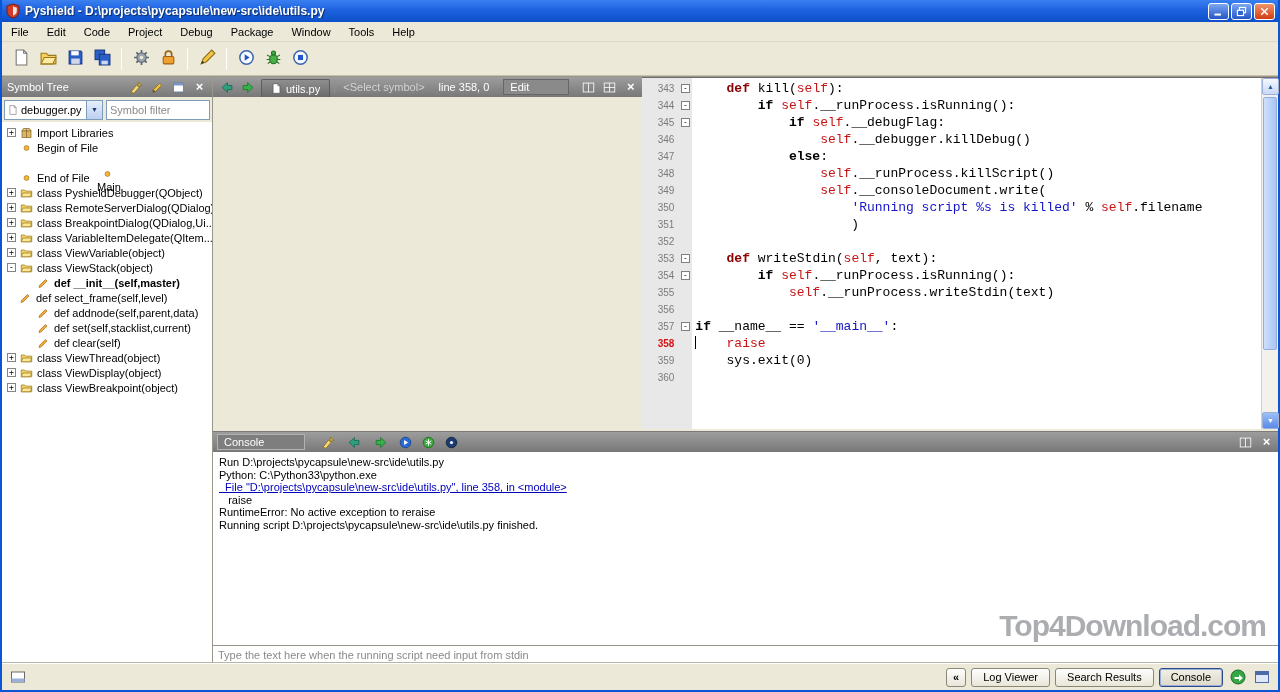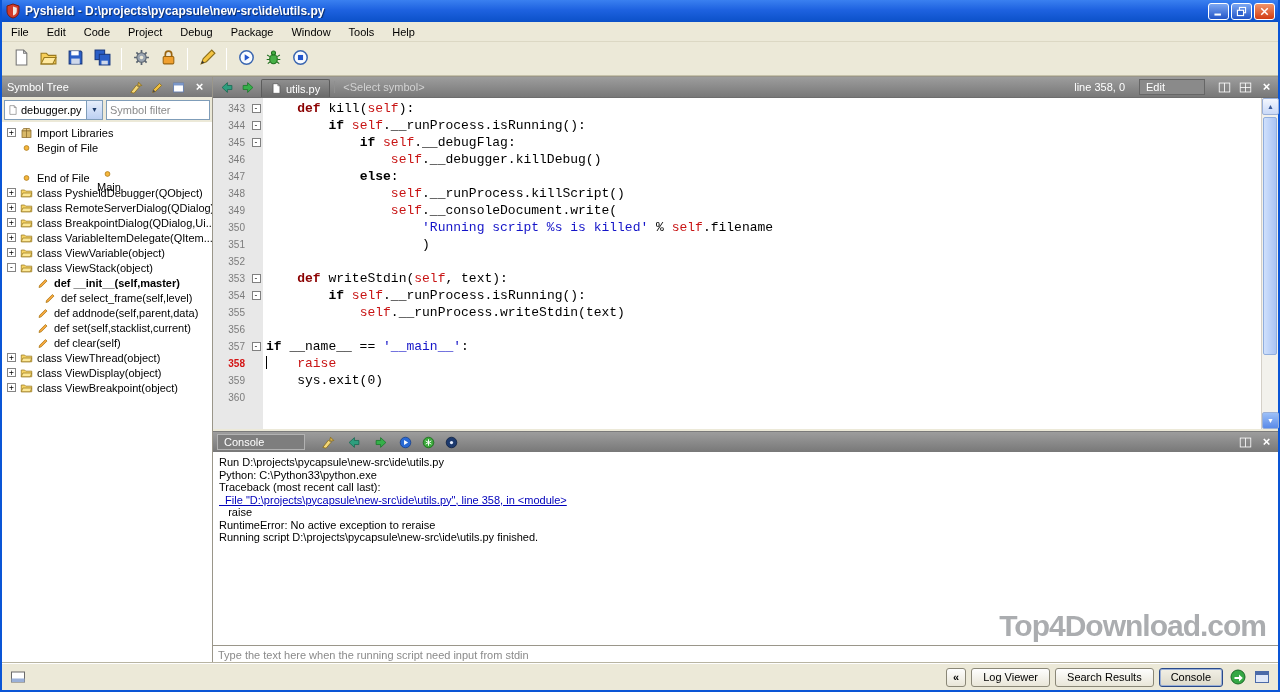--- a/index.html
+++ b/index.html
@@ -44,21 +44,21 @@
 .filter-input::placeholder{color:#8a8a8a}
 .tree{flex:1;min-height:0;background:#fff;overflow:hidden;padding-top:3px}
 .tree-item{height:15px;display:flex;align-items:center;white-space:nowrap;cursor:default}
 .tw-exp{width:11px;height:11px;flex:0 0 11px;margin-right:2px;display:flex;align-items:center;justify-content:center}
 .exp-box{width:9px;height:9px;border:1px solid #848484;background:#fff;font:8px/7px "DejaVu Sans Mono",monospace;text-align:center;color:#000;cursor:pointer}
 .tree-icon{width:15px;height:13px;flex:0 0 15px;display:flex;align-items:center;justify-content:center;margin-right:3px}
 .tree-icon svg{width:13px;height:12px}
 .tree-label{font-size:11px;color:#000}
 
 .right-panel{flex:1;min-width:0;display:flex;flex-direction:column;background:#ece9d8}
-.editor-section{height:352px;flex:0 0 auto;display:flex;flex-direction:column}
+.editor-section{height:352px;flex:0 0 auto;display:flex;flex-direction:row}
 .gray-header{height:20px;flex:0 0 auto;display:flex;align-items:center;gap:4px;padding:0 4px;
  background:linear-gradient(180deg,#9d9d9d,#787878);color:#fff}
 .nav-arrow{width:19px;height:16px;display:flex;align-items:center;justify-content:center;cursor:pointer}
 .nav-arrow svg{width:14px;height:13px}
 .editor-tab{height:18px;margin-top:2px;display:flex;align-items:center;gap:4px;padding:0 9px;
  background:linear-gradient(180deg,#8f8f8f,#6a6a6a);border:1px solid #5c5c5c;border-bottom:none;border-radius:2px 2px 0 0;color:#fff;cursor:pointer}
 .editor-tab svg{width:11px;height:13px}
 .symbol-select{flex:1;color:#d2d2d2;padding-left:8px;border-left:1px solid #8f8f8f;cursor:pointer;white-space:nowrap;overflow:hidden}
 .status-pos{color:#fff;padding:0 10px;white-space:nowrap}
 .mode-box{width:66px;height:16px;border:1px solid #666;background:#8a8a8a;color:#fff;display:flex;align-items:center;padding:0 6px;margin-right:8px}
@@ -375,21 +375,21 @@
           </div>
           <div class="tree-item" style="padding-left: 21px; font-weight: bold;">
             <span class="tw-exp"></span>
             <span class="tree-icon">
               <svg viewBox="0 0 16 16">
                 <path d="M2 14l.9-3L10.6 3.3l2.1 2.1L5 13.1z" fill="#f6a73c" stroke="#a87614"></path>
               </svg>
             </span>
             <span class="tree-label">def __init__(self,master)</span>
           </div>
-          <div class="tree-item" style="padding-left: 28px;">
+          <div class="tree-item" style="padding-left: 3px;">
             <span class="tw-exp"></span>
             <span class="tree-icon">
               <svg viewBox="0 0 16 16">
                 <path d="M2 14l.9-3L10.6 3.3l2.1 2.1L5 13.1z" fill="#f6a73c" stroke="#a87614"></path>
               </svg>
             </span>
             <span class="tree-label">def select_frame(self,level)</span>
           </div>
           <div class="tree-item" style="padding-left: 21px;">
             <span class="tw-exp"></span>
@@ -659,21 +659,20 @@
                   <line x1="8" y1="2.5" x2="8" y2="13.5" stroke="#fff"></line>
                 </svg>
               </span>
               <span class="hdr-close">×</span>
             </span>
         </div>
         <div class="console-body" id="console-out">
           <span class="watermark">Top4Download.com</span>
         <div class="con-line">Run D:\projects\pycapsule\new-src\ide\utils.py</div>
             <div class="con-line">Python: C:\Python33\python.exe</div>
-            <div class="con-line">Traceback (most recent call last):</div>
             <div class="con-line link">  File "D:\projects\pycapsule\new-src\ide\utils.py", line 358, in &lt;module&gt;</div>
             <div class="con-line">   raise</div>
             <div class="con-line">RuntimeError: No active exception to reraise</div>
             <div class="con-line">Running script D:\projects\pycapsule\new-src\ide\utils.py finished.</div>
           </div>
         <div class="stdin-row">
           <input class="stdin-input" placeholder="Type the text here when the running script need input from stdin" style="">
         </div>
       </div>
 

